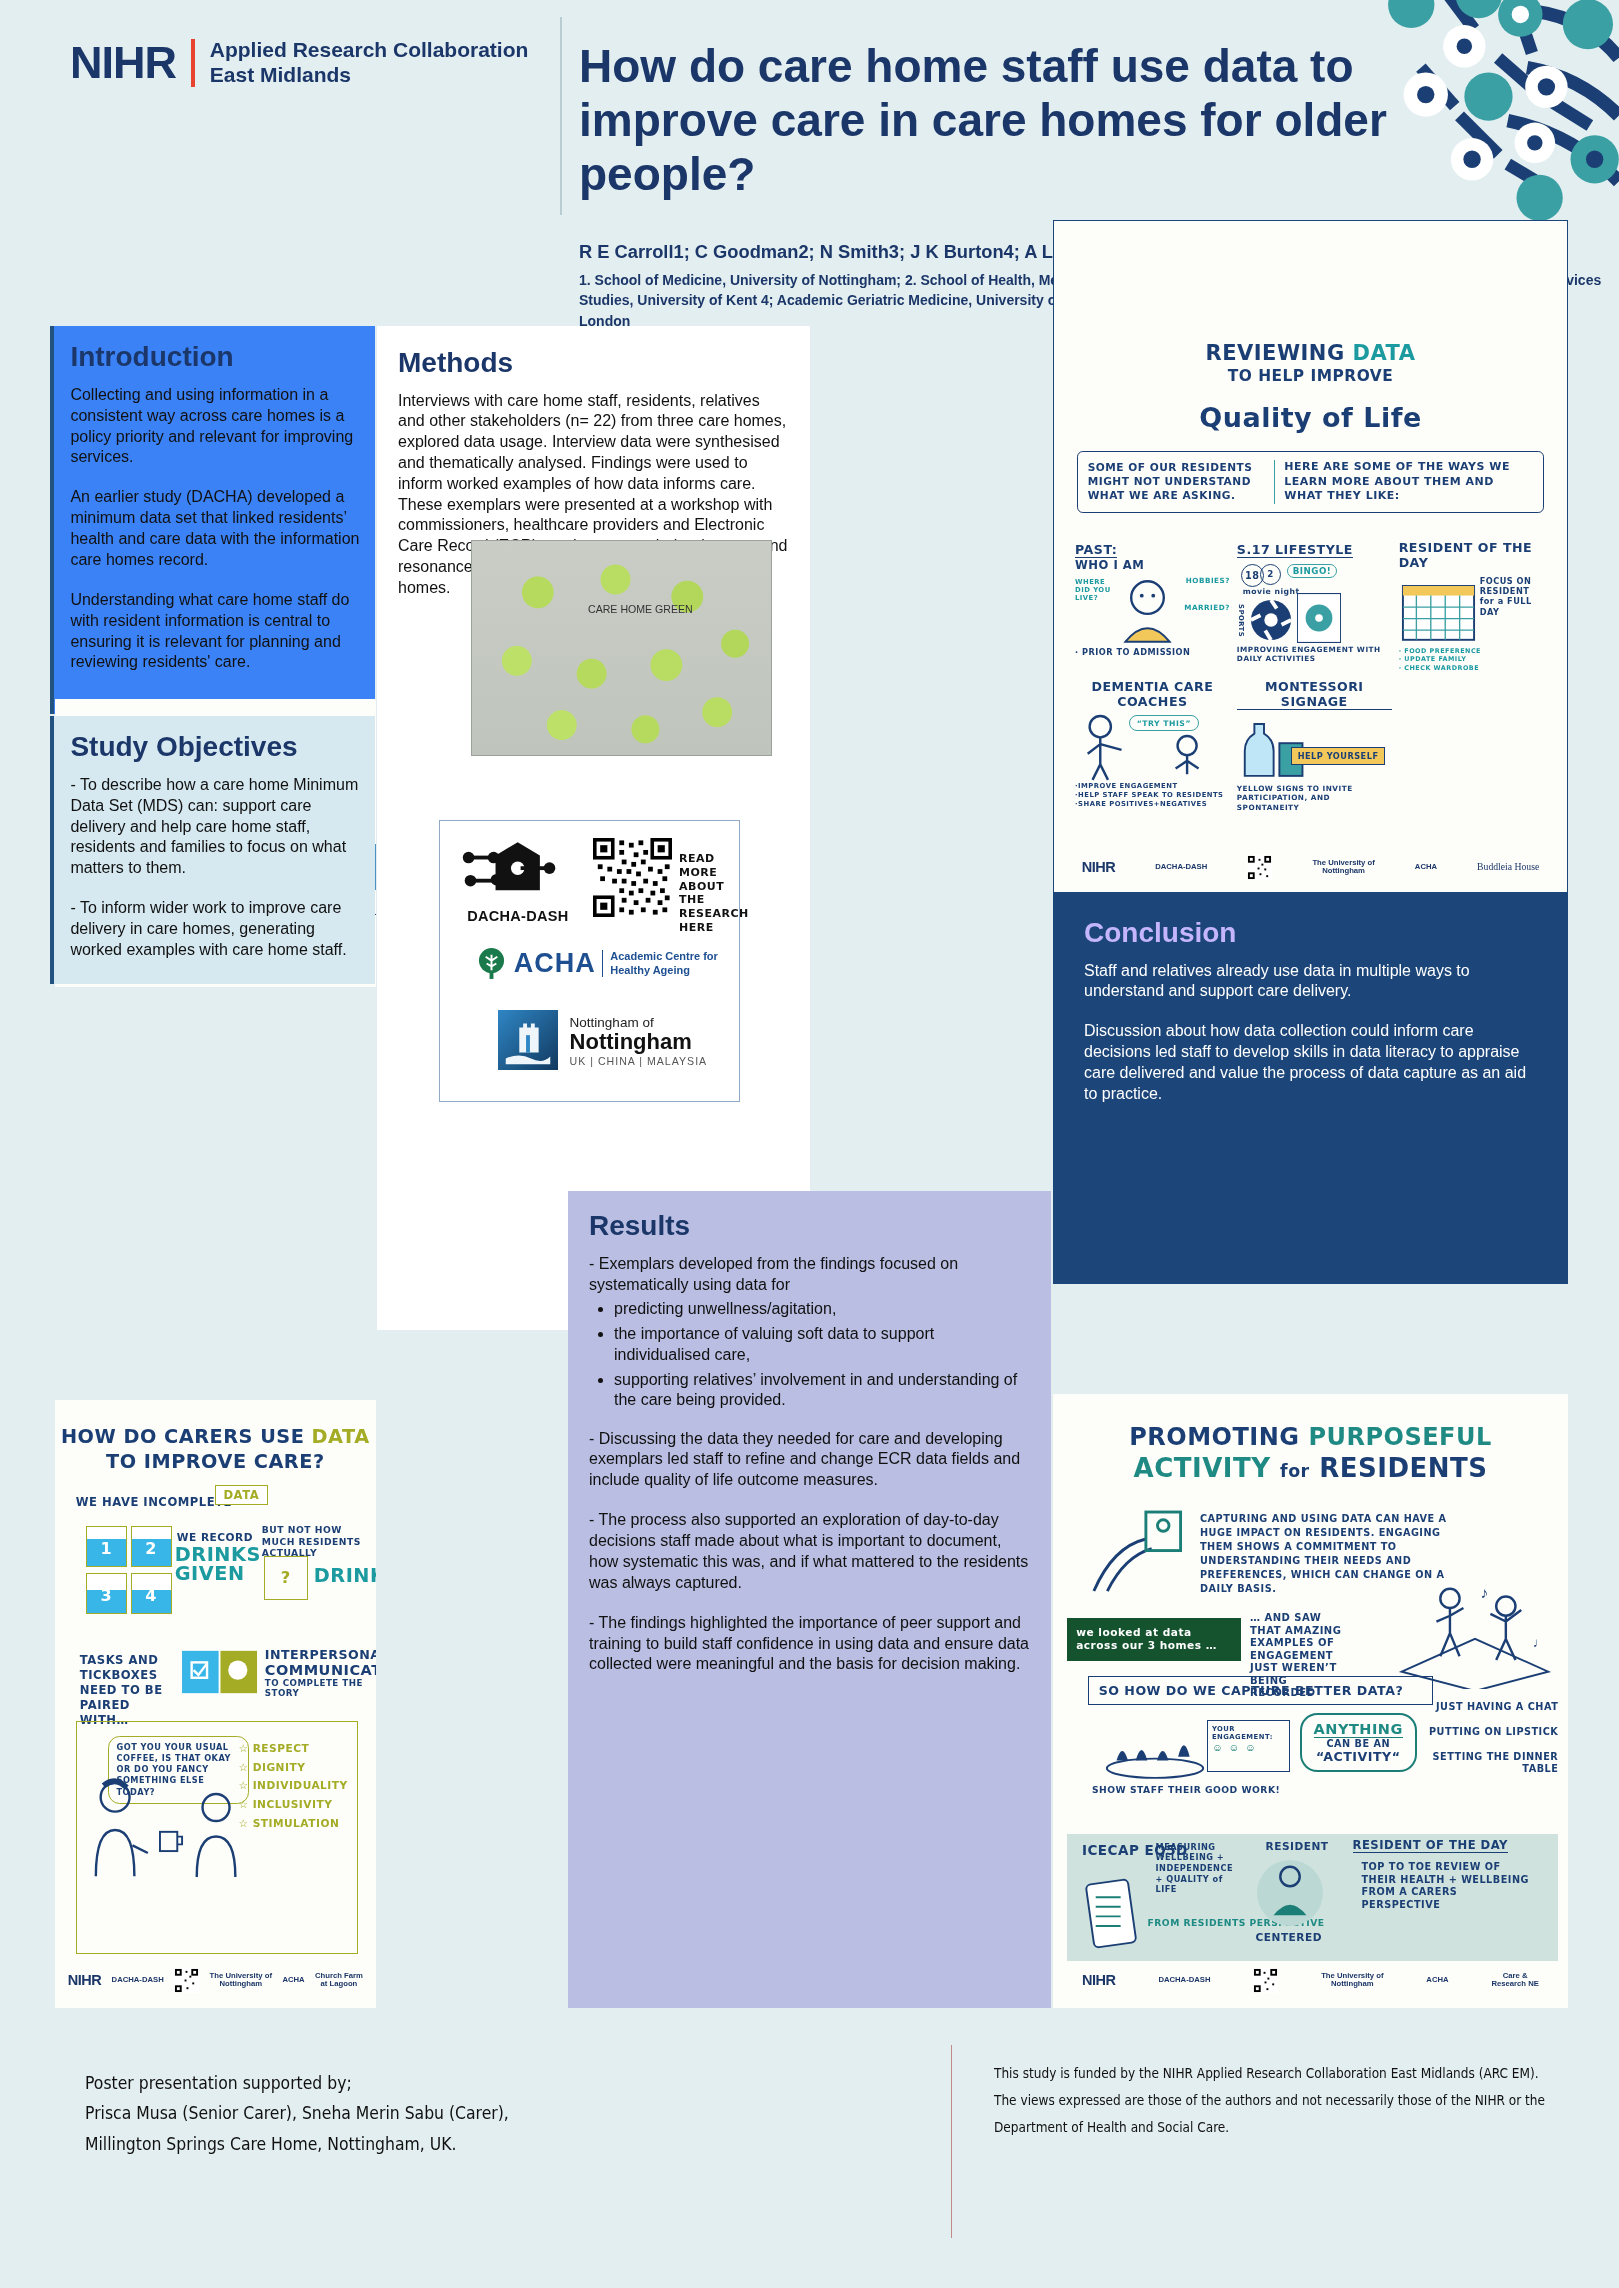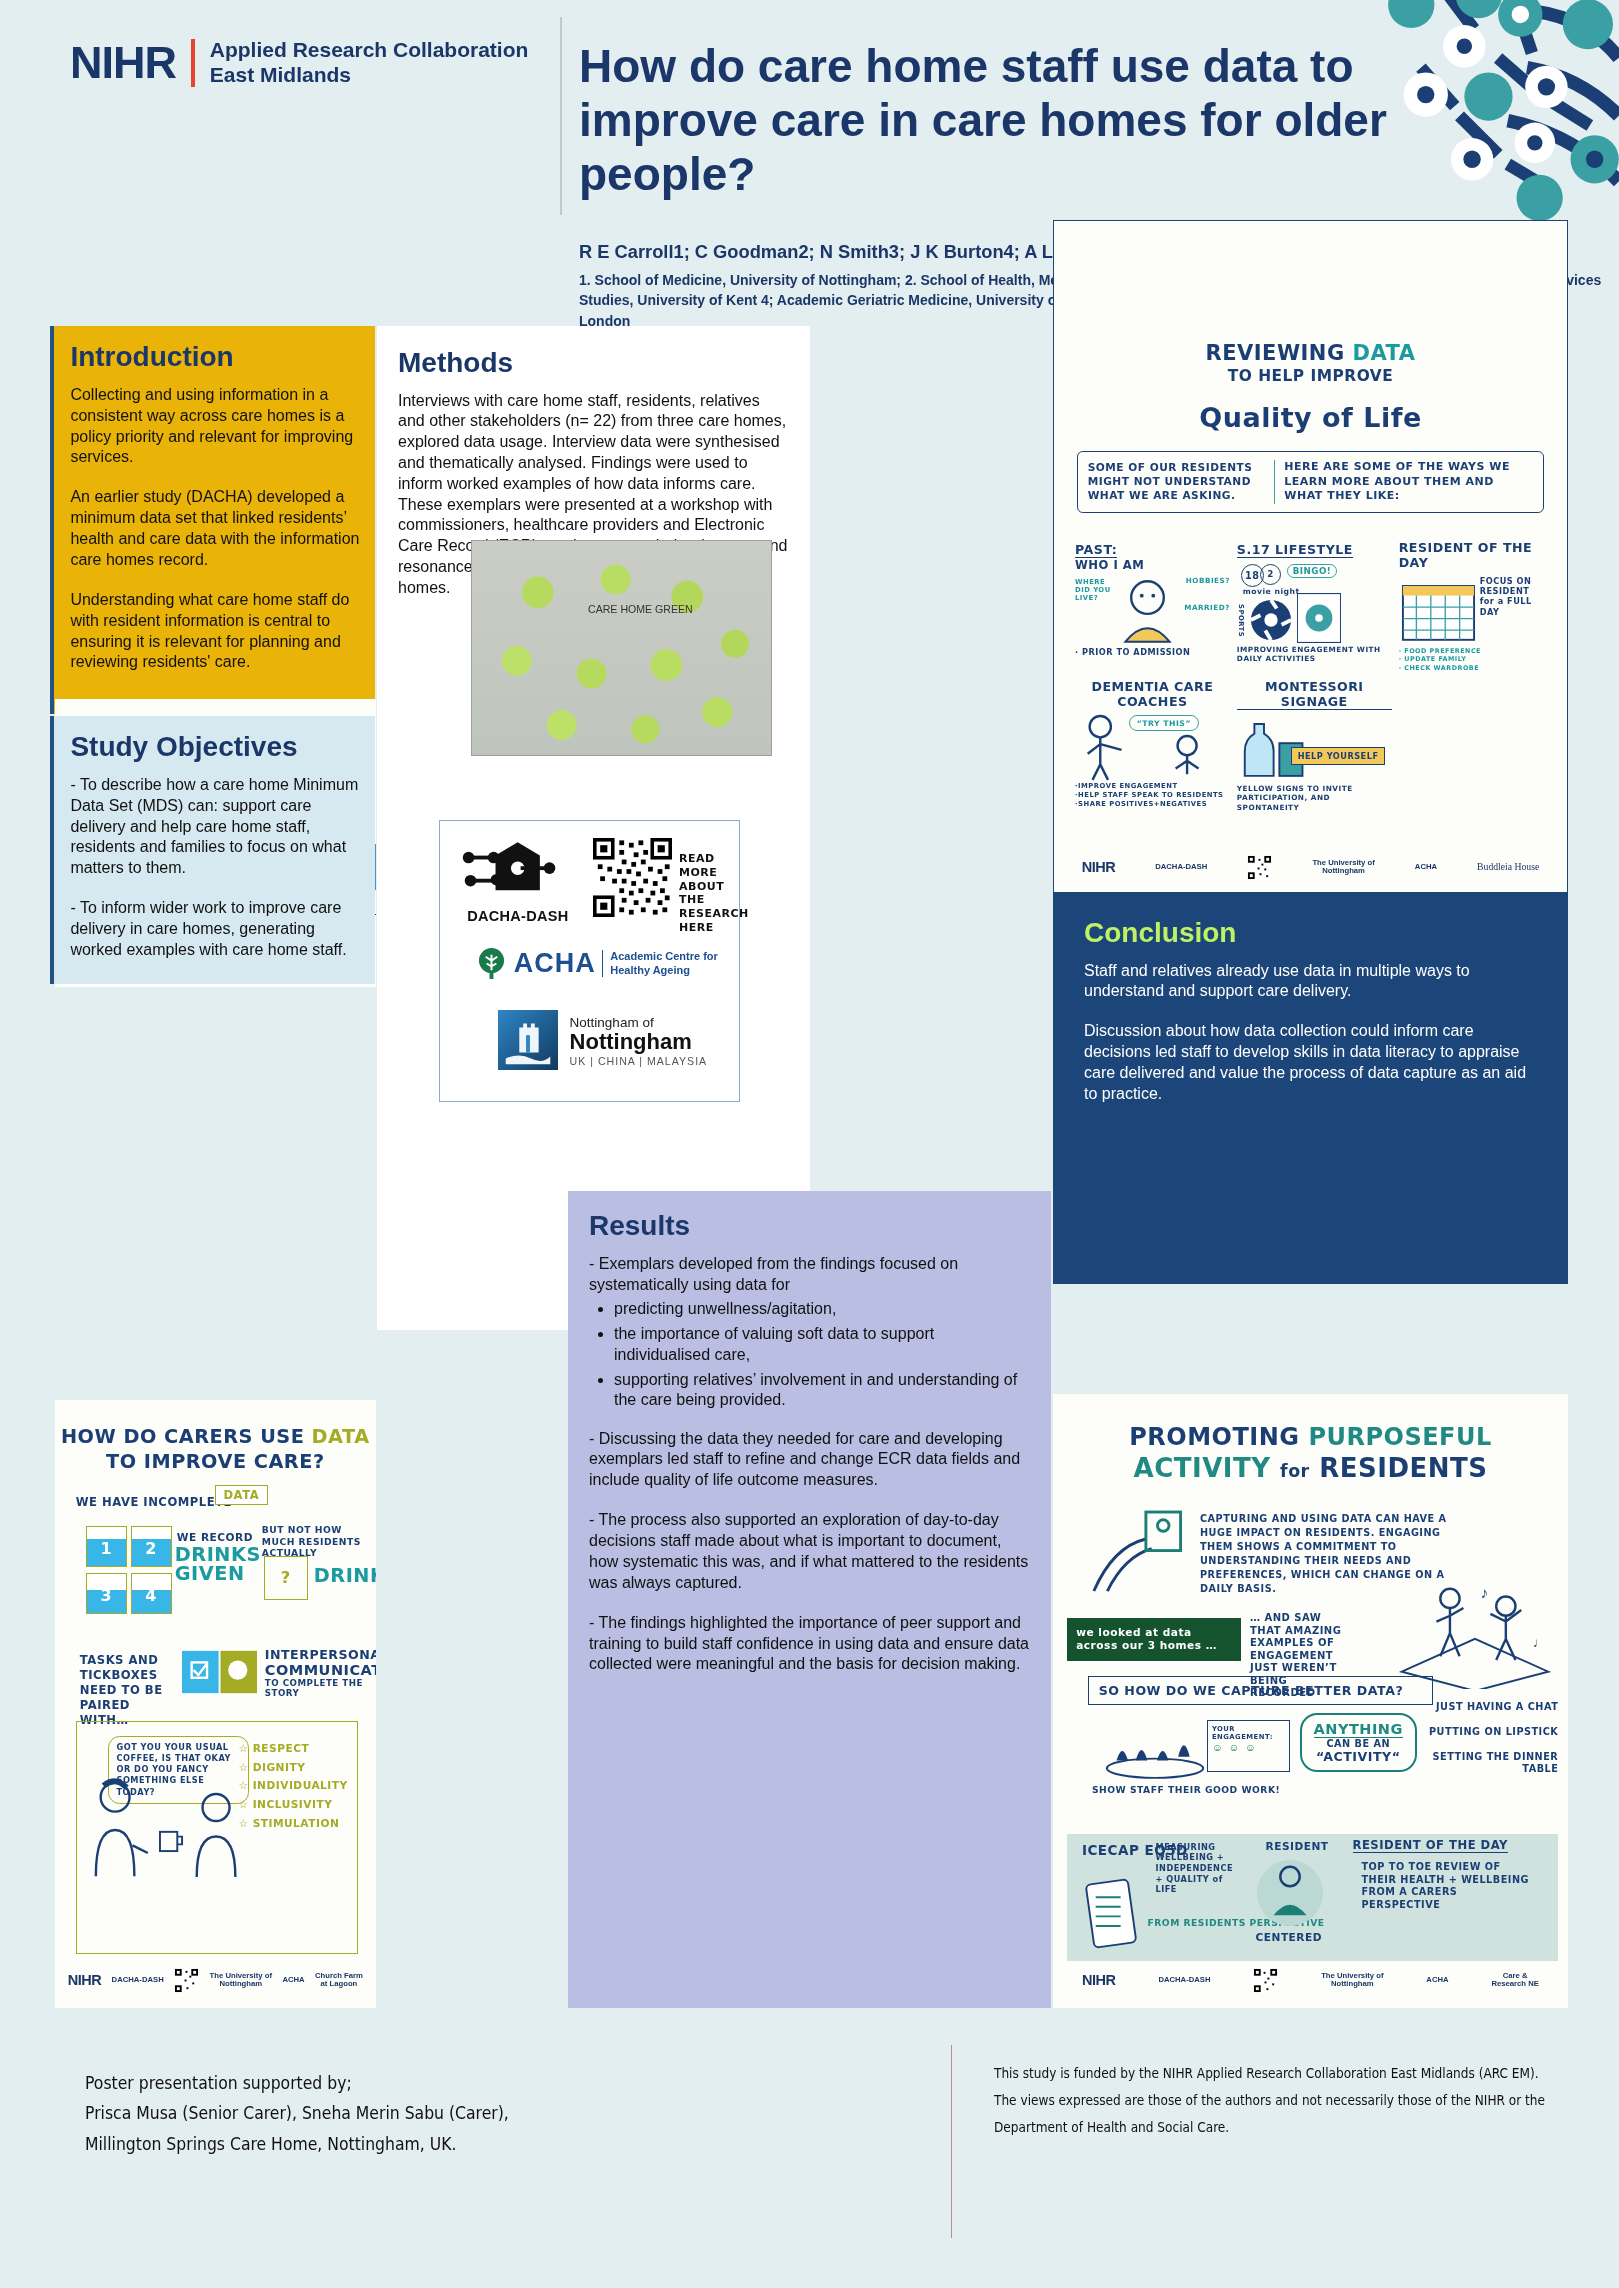--- a/index.html
+++ b/index.html
@@ -25,26 +25,26 @@
   #node-deco{position:absolute;right:0;top:0;width:290px;height:222px;overflow:hidden;}
 
   
   #board{position:absolute;left:50px;top:326px;width:1518px;height:1682px;}
 
   .panel{position:absolute;box-sizing:border-box;}
   .panel-title{font-size:28px;font-weight:bold;color:#1b3668;margin:0 0 11.6px 0;}
   .panel-body{font-size:16px;color:#111;line-height:1.3;}
   .panel-body p{margin:0 0 19.3px 0;}
 
-  #intro{left:0;top:0;width:325px;height:388px;background:#eab308;border-left:4.8px solid #22527f;padding:15.4px 13.5px 0 16.4px;}
+  #intro{left:0;top:0;width:325px;height:388px;background:#3b82f6;border-left:4.8px solid #22527f;padding:15.4px 13.5px 0 16.4px;}
   #objectives{left:0;top:390px;width:325px;height:268px;background:#d6e8f0;border-left:4.8px solid #22527f;padding:15.4px 13.5px 0 16.4px;}
   #methods{left:327px;top:0;width:433px;height:1004px;background:#ffffff;padding:21px 21px 0 21px;}
   #results{left:518px;top:865px;width:483px;height:817px;background:#b9bee2;padding:19.3px 17.4px 0 21px;}
   #conclusion{left:1003px;top:566px;width:515px;height:392px;background:#1c4679;padding:25px 27px 0 31px;}
-  #conclusion .panel-title{color:#bef264;}
+  #conclusion .panel-title{color:#c4b5fd;}
   #conclusion .panel-body{color:#ffffff;}
 
   
   .info{position:absolute;background:#ffffff;overflow:hidden;}
   #ig-behaviour{left:4.8px;top:373px;width:321px;height:288px;}
   #ig-reviewing{left:1003px;top:-106px;width:515px;height:676px;background:#1c4679;padding:1px;box-sizing:border-box;}
   #ig-carers{left:4.8px;top:1074px;width:321px;height:608px;}
   #ig-promoting{left:1003px;top:1068px;width:515px;height:614px;}
 
   .ig-inner{background:#fdfdf9;width:100%;height:100%;position:relative;overflow:hidden;}

